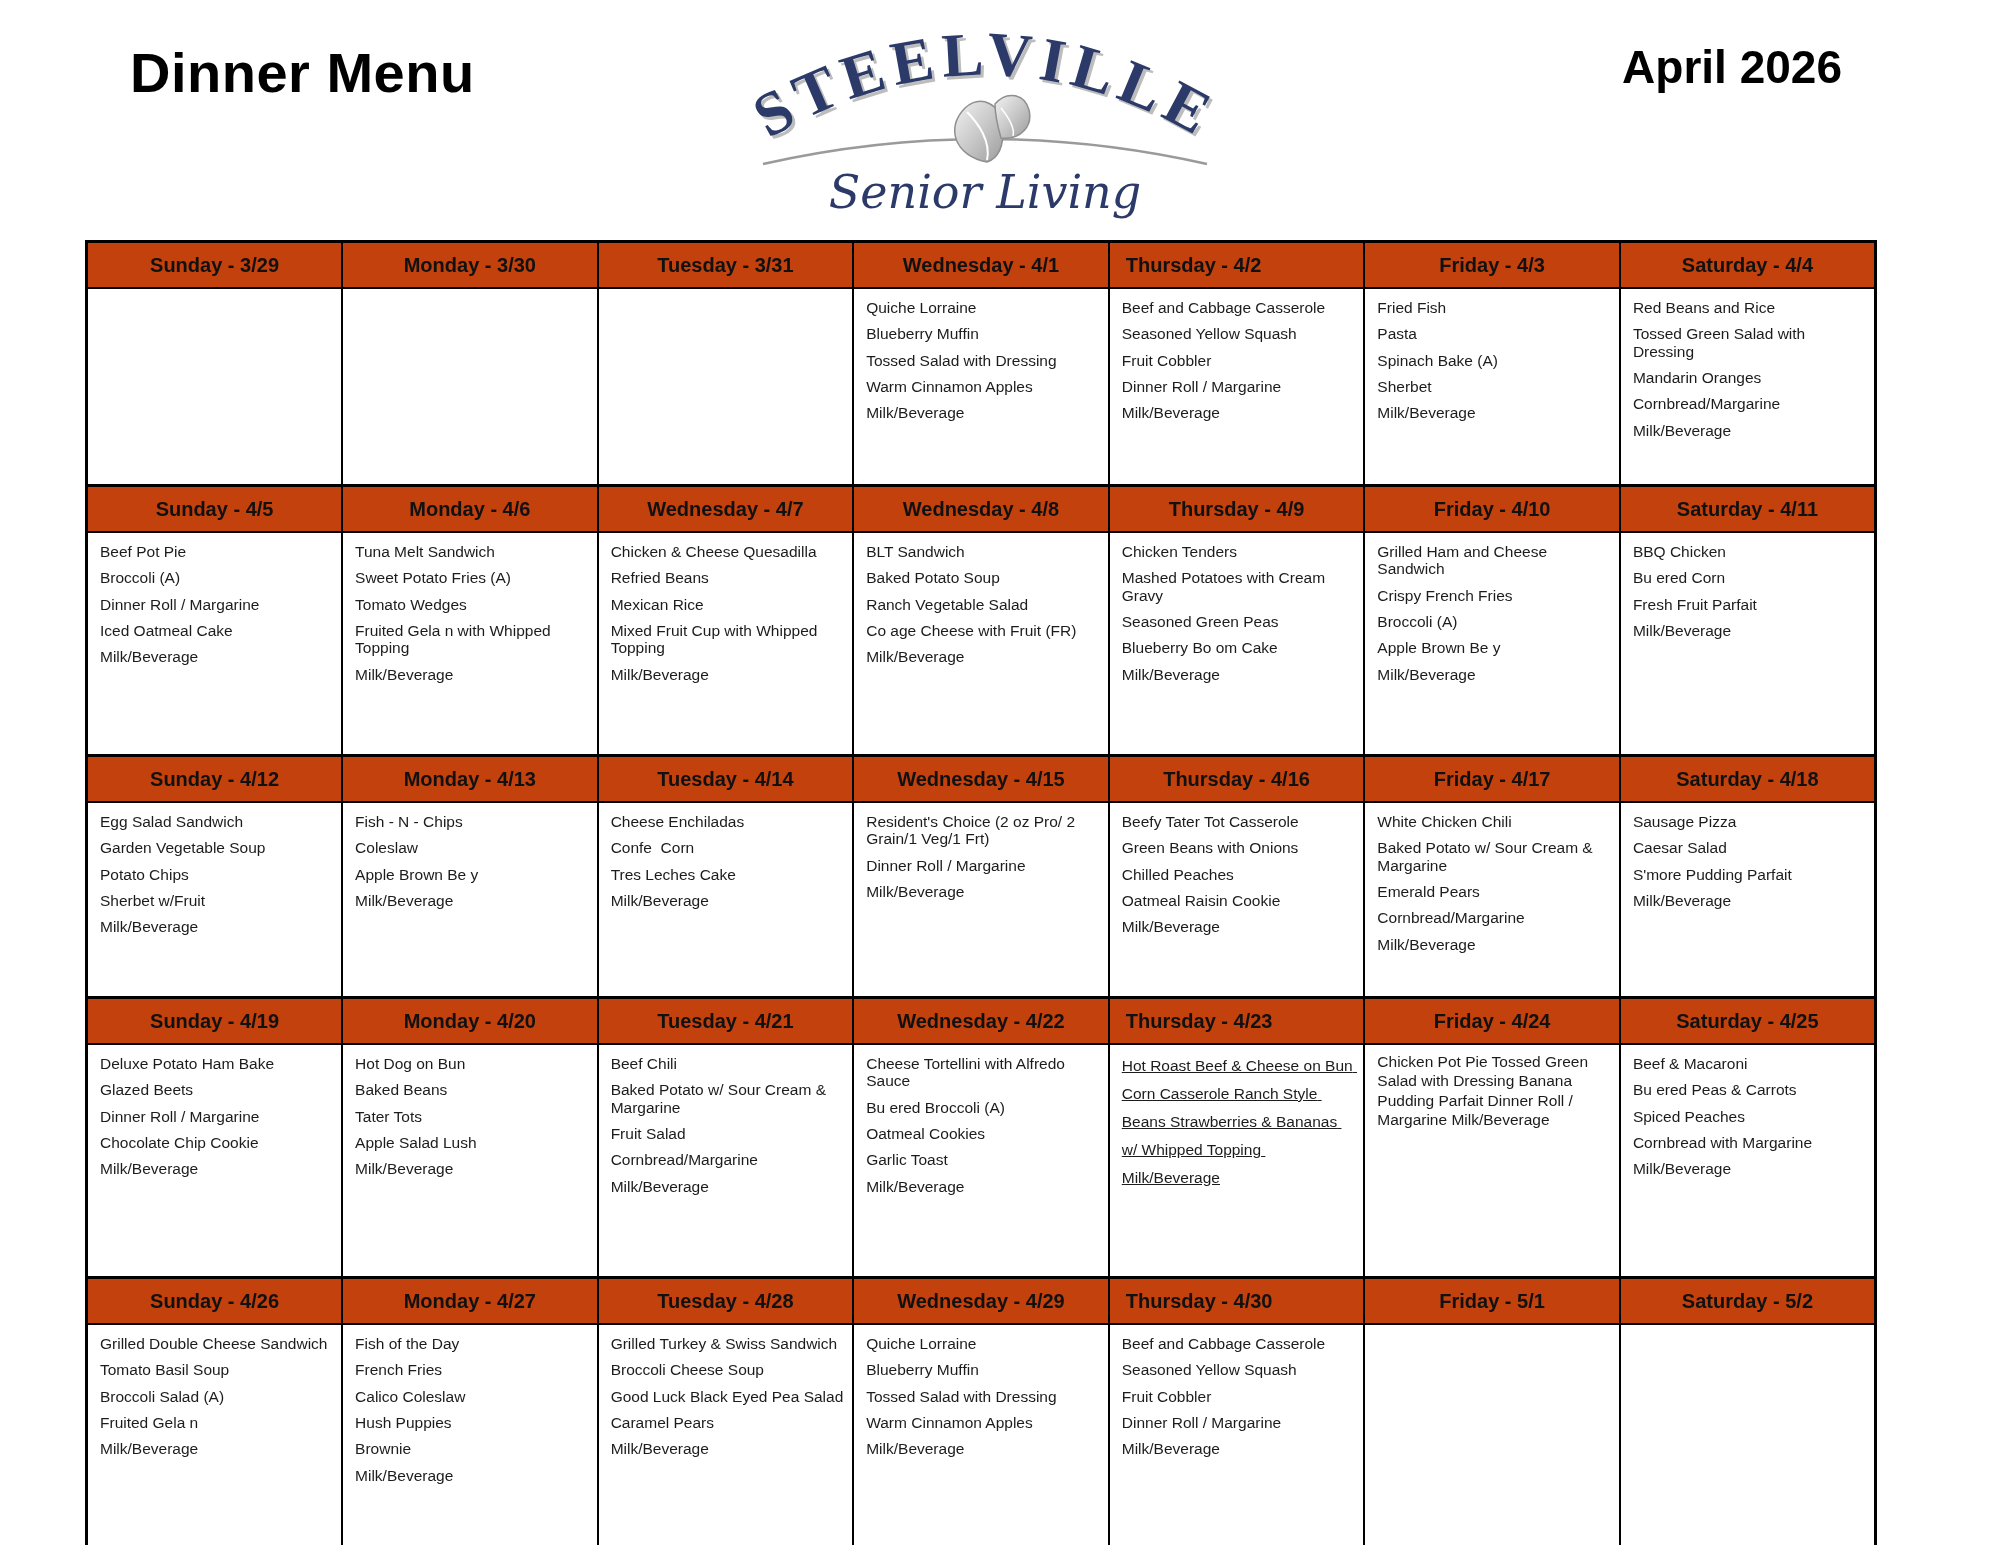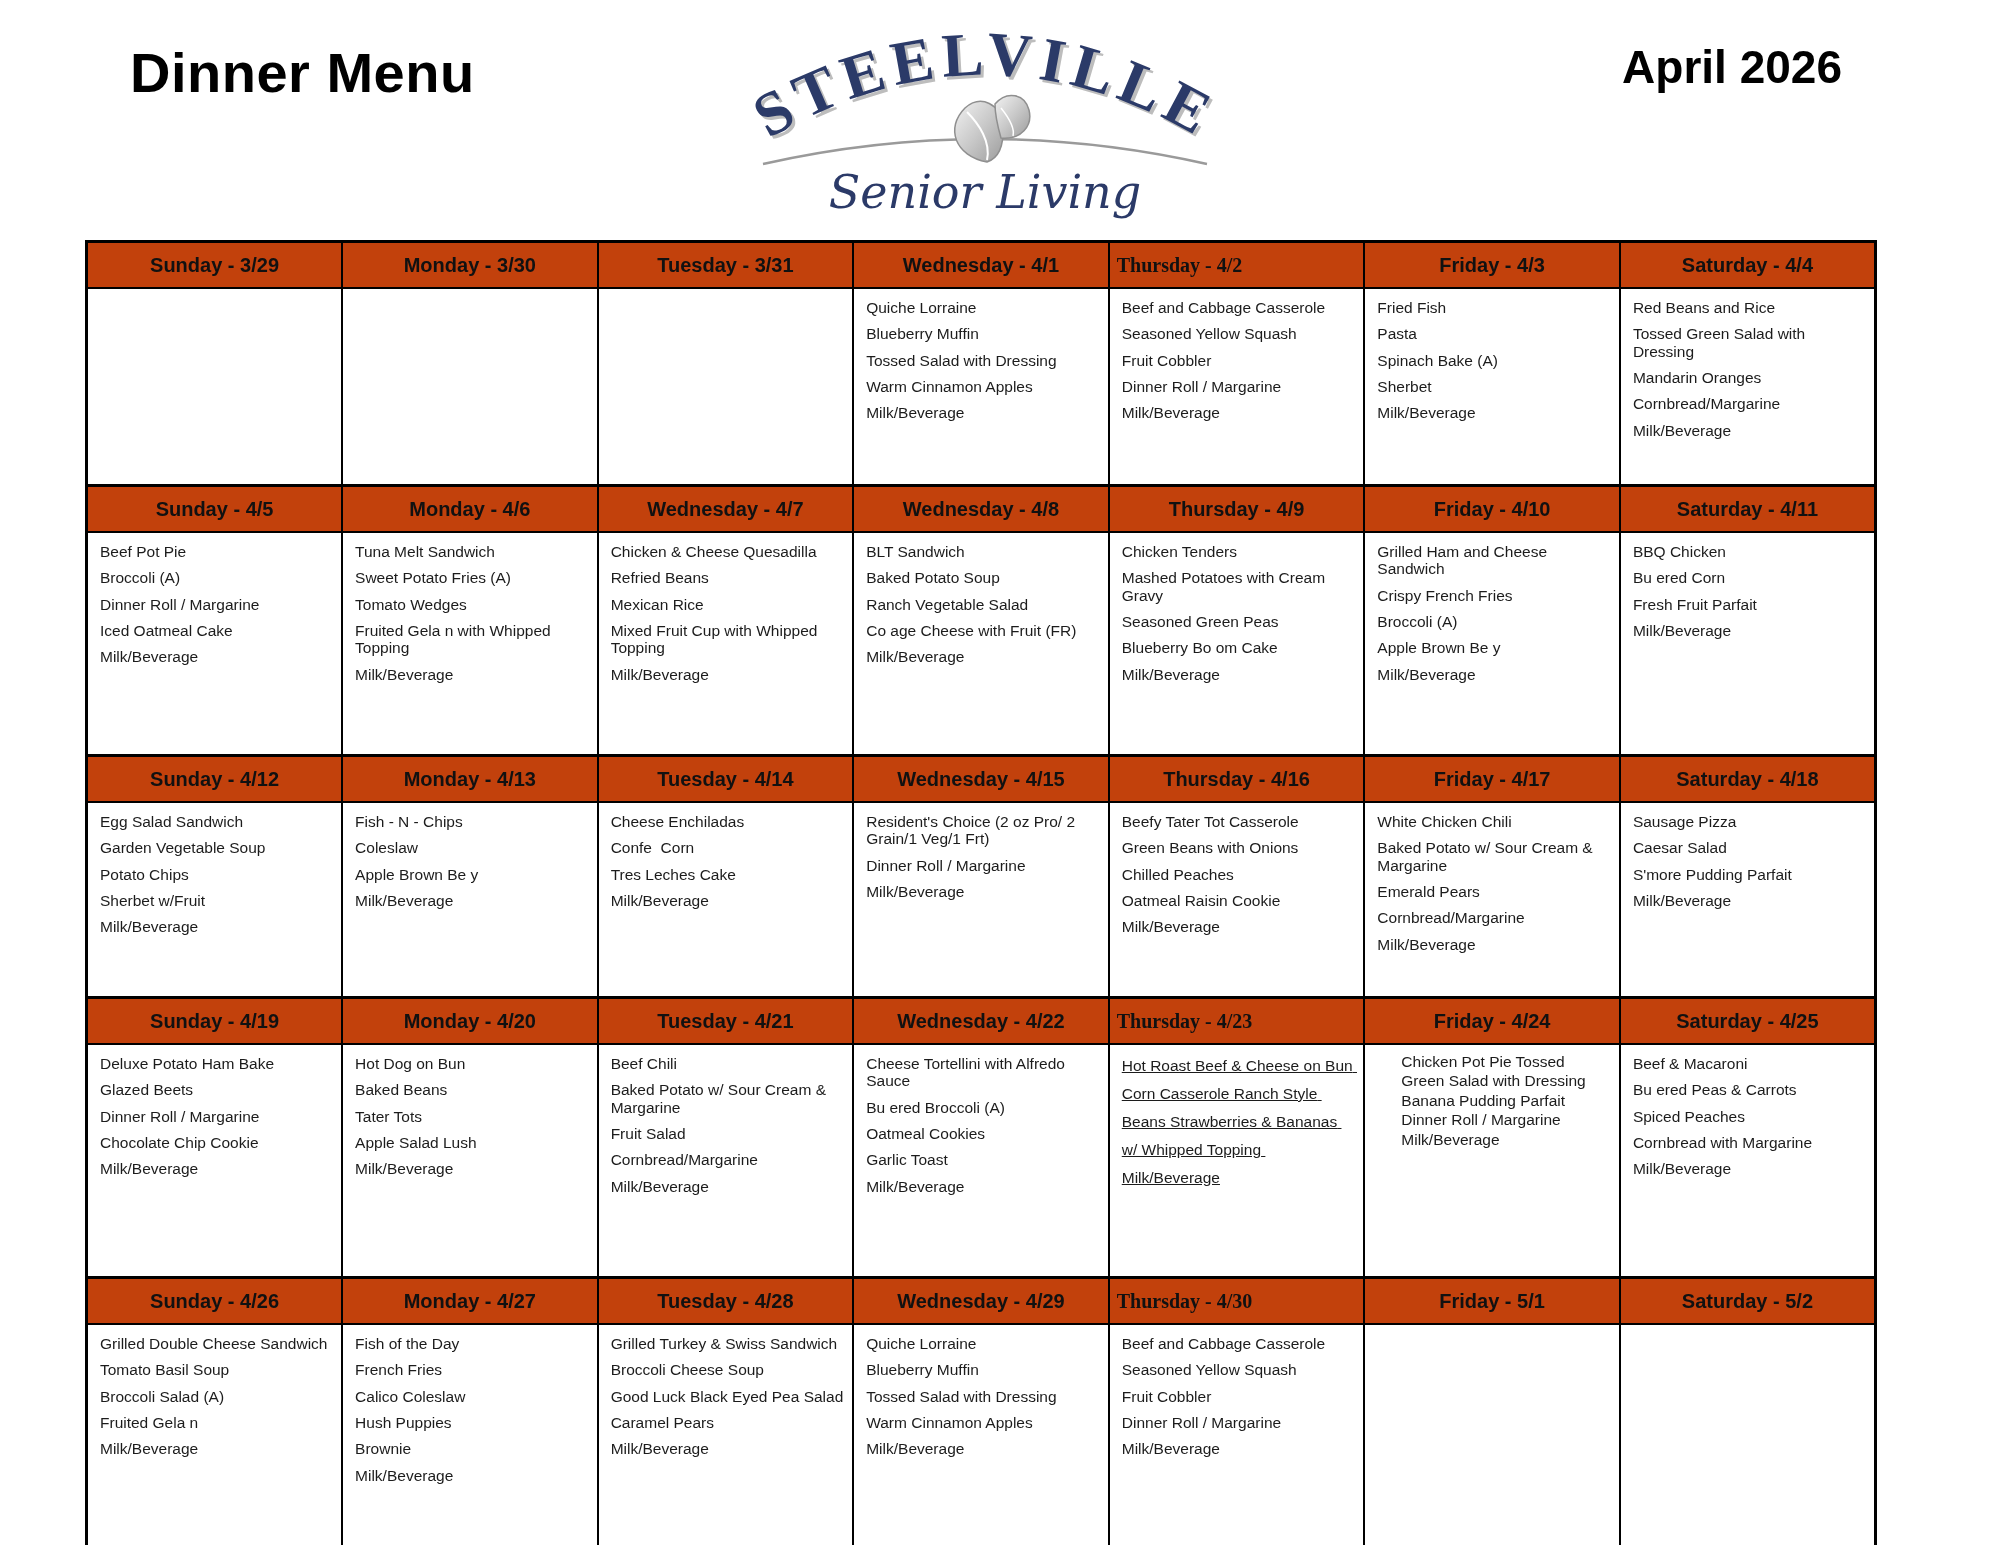--- a/index.html
+++ b/index.html
@@ -13,28 +13,28 @@
 
   
   .cal-wrap { position:absolute; left:85px; top:240px; width:1792px; }
   table.cal { border-collapse:collapse; table-layout:fixed; width:1792px; border:3px solid #000; }
   table.cal col { width:14.2857%; }
   tr.day-header-row th {
     background:#c2410c; border:2px solid #000; border-top:3px solid #000;
     height:40px; font-size:20px; font-weight:bold; color:#111;
     text-align:center; padding:2px 6px; vertical-align:middle;
   }
-  tr.day-header-row th.align-left { text-align:left; padding-left:7px;font-family:Liberation Serif, serif; }
+  tr.day-header-row th.align-left { text-align:left; padding-left:16px; }
   td.menu-cell {
     border:2px solid #000; vertical-align:top; background:#fff;
     padding:5px 8px 4px 12px; font-size:15.5px;
   }
   .menu-item { margin:5px 0 9px 0; line-height:1.12; white-space:pre-wrap; color:#1c1c1c; }
   td.menu-cell.loose .menu-item { line-height:1.8; margin-top:2px;text-decoration:underline; }
-  td.menu-cell.tight .menu-item { line-height:1.25; margin-top:2px;margin-left:24px; }
+  td.menu-cell.tight .menu-item { line-height:1.25; margin-top:2px; }
   tr.week-0 td { height:186px; }
   tr.week-1 td { height:212px; }
   tr.week-2 td { height:184px; }
   tr.week-3 td { height:222px; }
   tr.week-4 td { height:212px; }
 </style>
 </head>
 <body>
 
 <div class="page">

